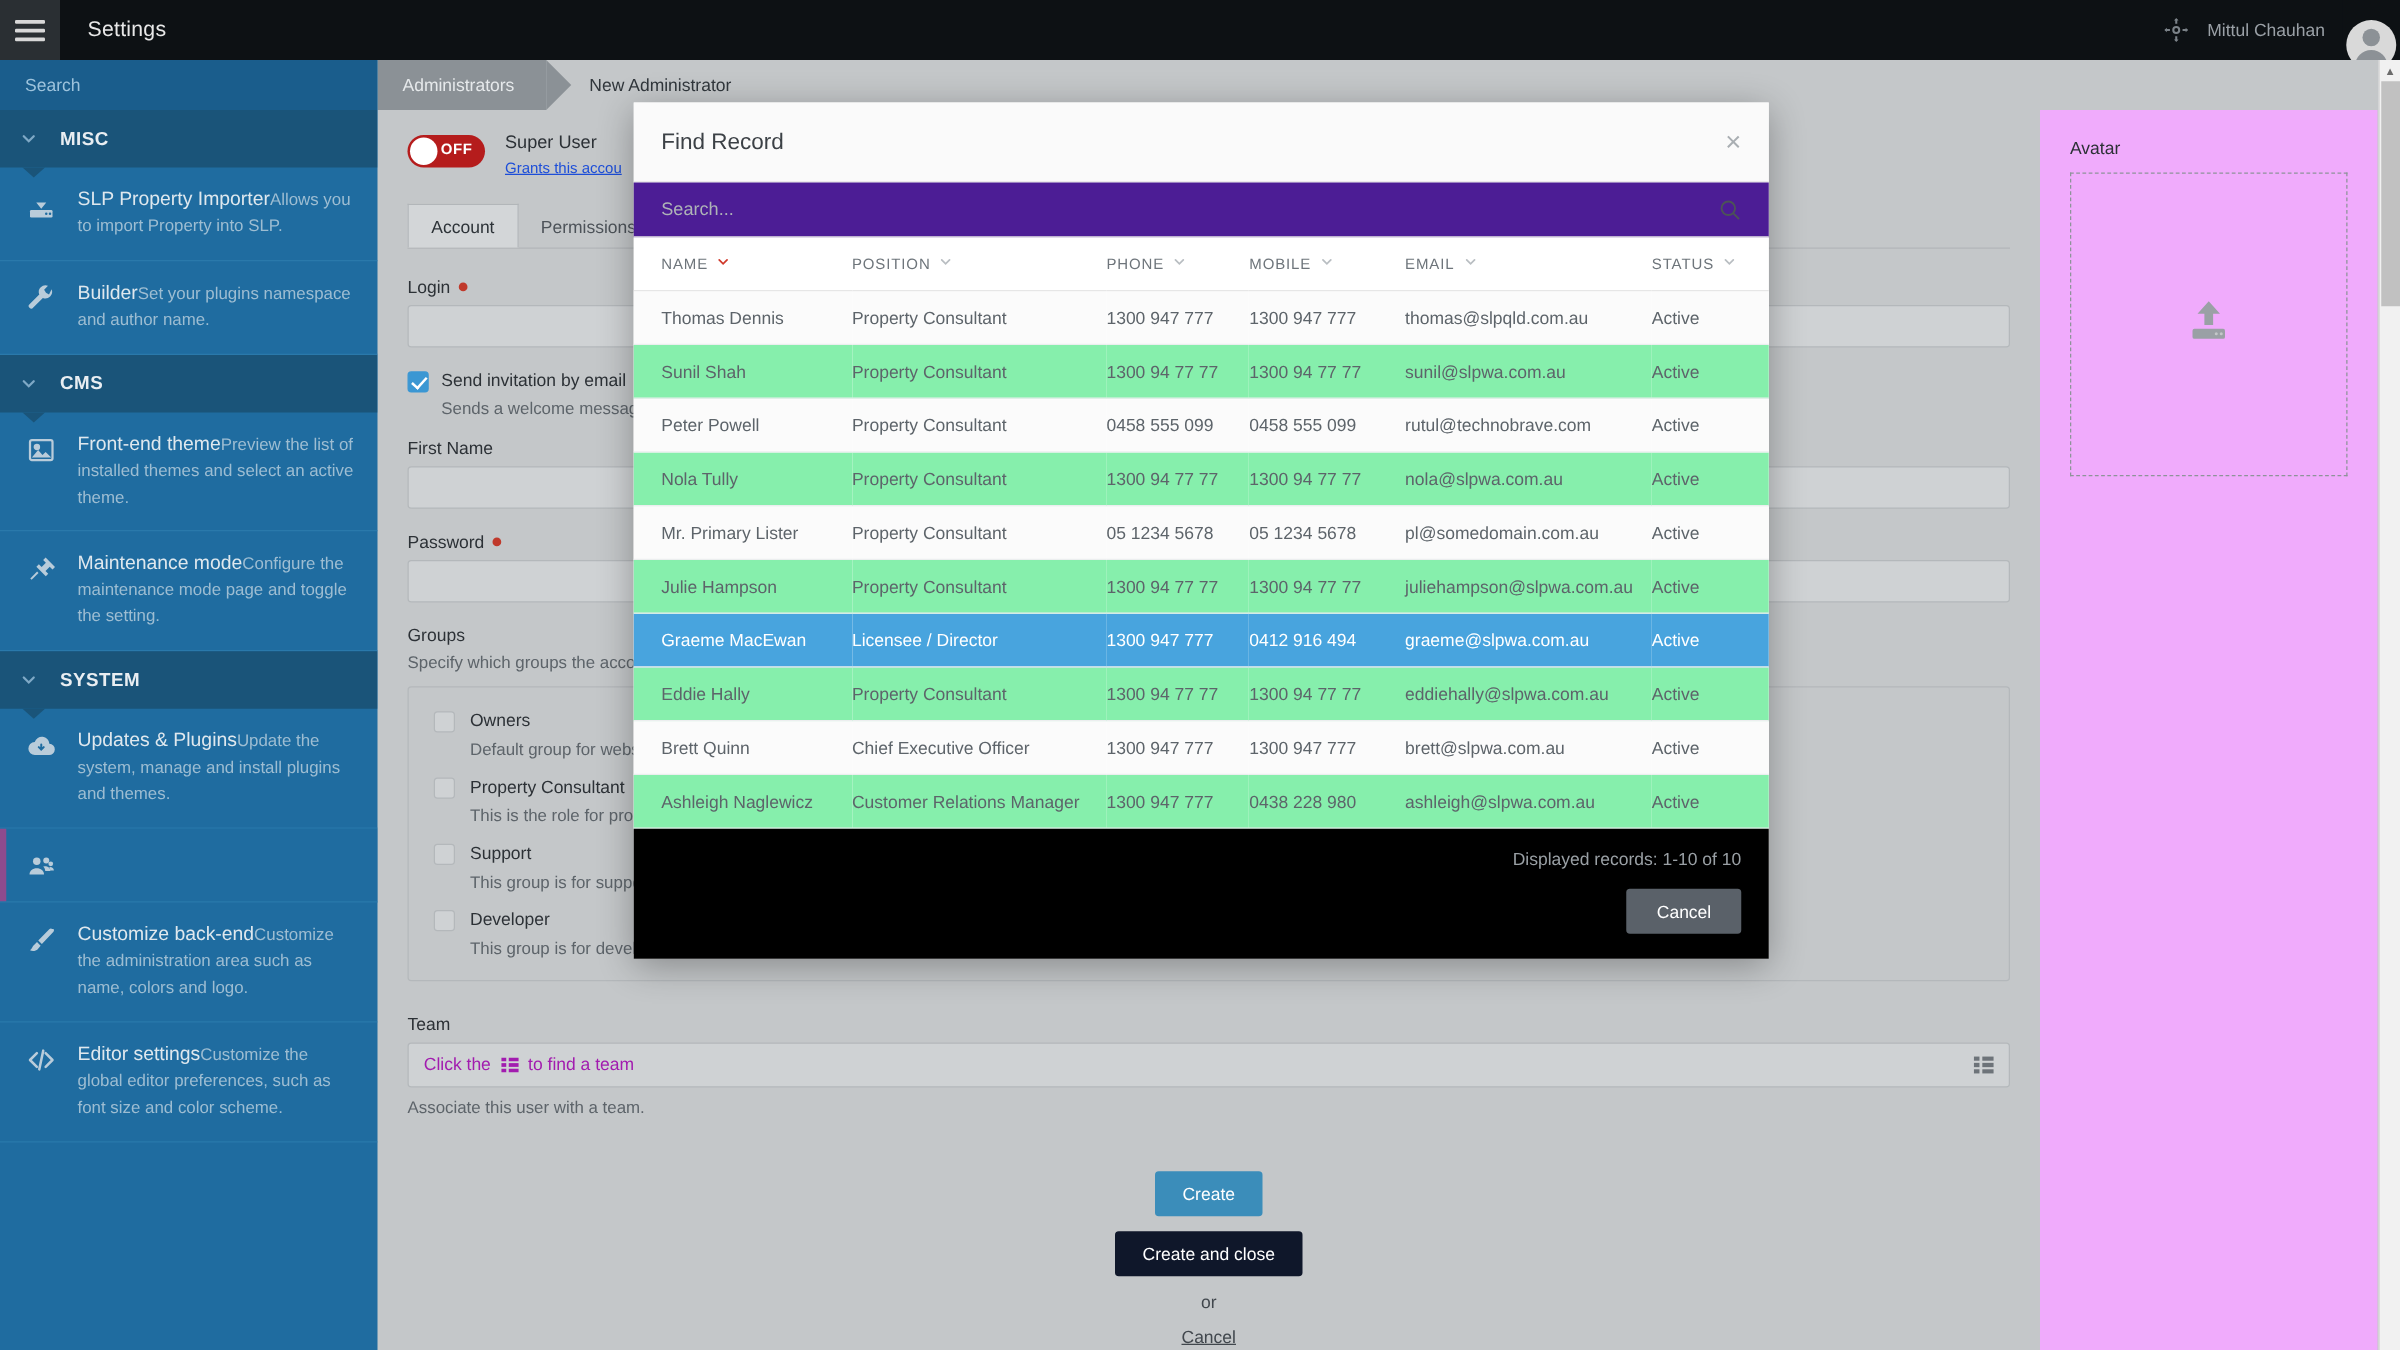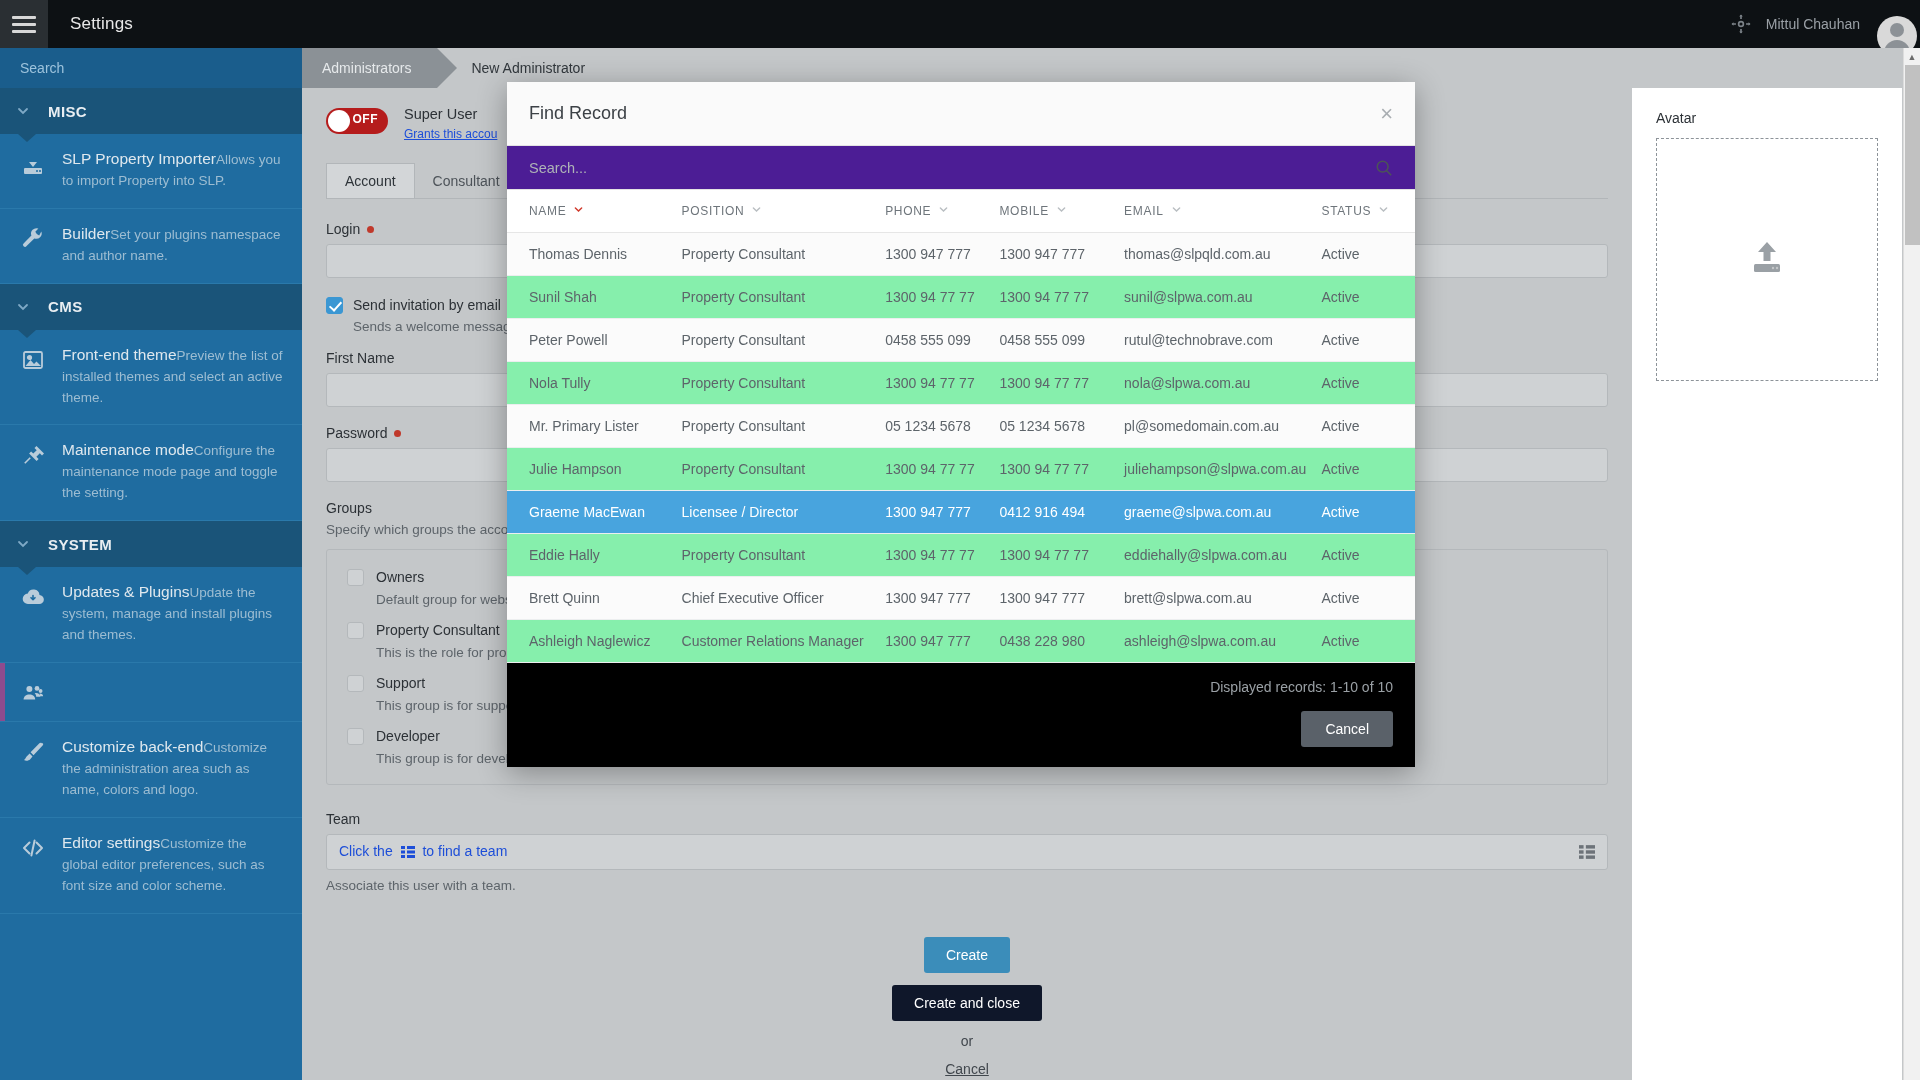--- a/index.html
+++ b/index.html
@@ -144,38 +144,38 @@
   .sec-title { font-size: 14px; color: #2c3136; margin-bottom: 6px; }
   .sec-desc { font-size: 13.5px; color: #5d646a; margin-bottom: 12px; }
   .groups-box { border: 1px solid #b4b8bb; border-radius: 3px; padding: 18px 20px; margin-bottom: 26px; }
   .grp-item { margin-bottom: 14px; display: flex; gap: 12px; align-items: flex-start; }
   .grp-item:last-child { margin-bottom: 0; }
   .grp-txt .g-title { font-size: 14px; color: #2c3136; }
   .grp-txt .g-desc { font-size: 13.5px; color: #5d646a; margin-top: 6px; }
 
   .team-inp {
     width: 100%; height: 36px; background: #cfd2d4; border: 1px solid #b4b8bb; border-radius: 3px;
-    display: flex; align-items: center; padding: 0 12px; color: #1d4ed8; font-size: 14px;
+    display: flex; align-items: center; padding: 0 12px; color: #a21caf; font-size: 14px;
     justify-content: space-between; margin-bottom: 8px; gap: 12px;
   }
   .team-inp .grid-ico { width: 16px; height: 14px; color: #6d7379; }
   .help-txt { font-size: 13.5px; color: #5d646a; margin-bottom: 44px; }
 
   .btn-row { display: flex; align-items: center; gap: 12px; flex-direction: column; }
   .btn { border: none; border-radius: 3px; font-size: 14px; cursor: pointer; padding: 10px 22px; color: #fff;
          font-family: "Liberation Sans", sans-serif; }
   .btn-primary { background: #3b8dba; }
   .btn-dark { background: #0f172a; }
   .or-txt { font-size: 14px; color: #41474d; }
   .lnk { font-size: 14px; color: #41474d; text-decoration: underline; cursor: pointer; }
 
   
   #rightpanel {
     position: absolute; top: 88px; left: 1632px; width: 270px; height: 992px;
-    background: #ffffff; padding: 22px 24px; z-index: 4;
+    background: #f0abfc; padding: 22px 24px; z-index: 4;
   }
   #rp-title { font-size: 14px; color: #2c3136; margin-bottom: 12px; }
   #avatar-drop {
     width: 222px; height: 243px; border: 1px dashed #8d9399;
     display: flex; align-items: center; justify-content: center; cursor: pointer;
   }
   #avatar-drop svg { width: 42px; height: 36px; color: #9aa0a5; }
 
   
   #scrollbar {
@@ -372,21 +372,21 @@
         <span class="lbl">OFF</span>
       </div>
       <div class="toggle-text">
         <div class="tt-title">Super User</div>
         <div class="tt-desc">Grants this accou</div>
       </div>
     </div>
 
     <div class="tabs" id="form-tabs">
         <div class="tab active">Account</div>
-        <div class="tab">Consultant</div>
+        <div class="tab">Permissions</div>
       </div>
 
     <div class="field-label">
       <span>Login</span>
       <span class="req-dot"></span>
     </div>
     <div class="inp"></div>
 
     <div class="chk-row">
       <span class="chk on"></span>

